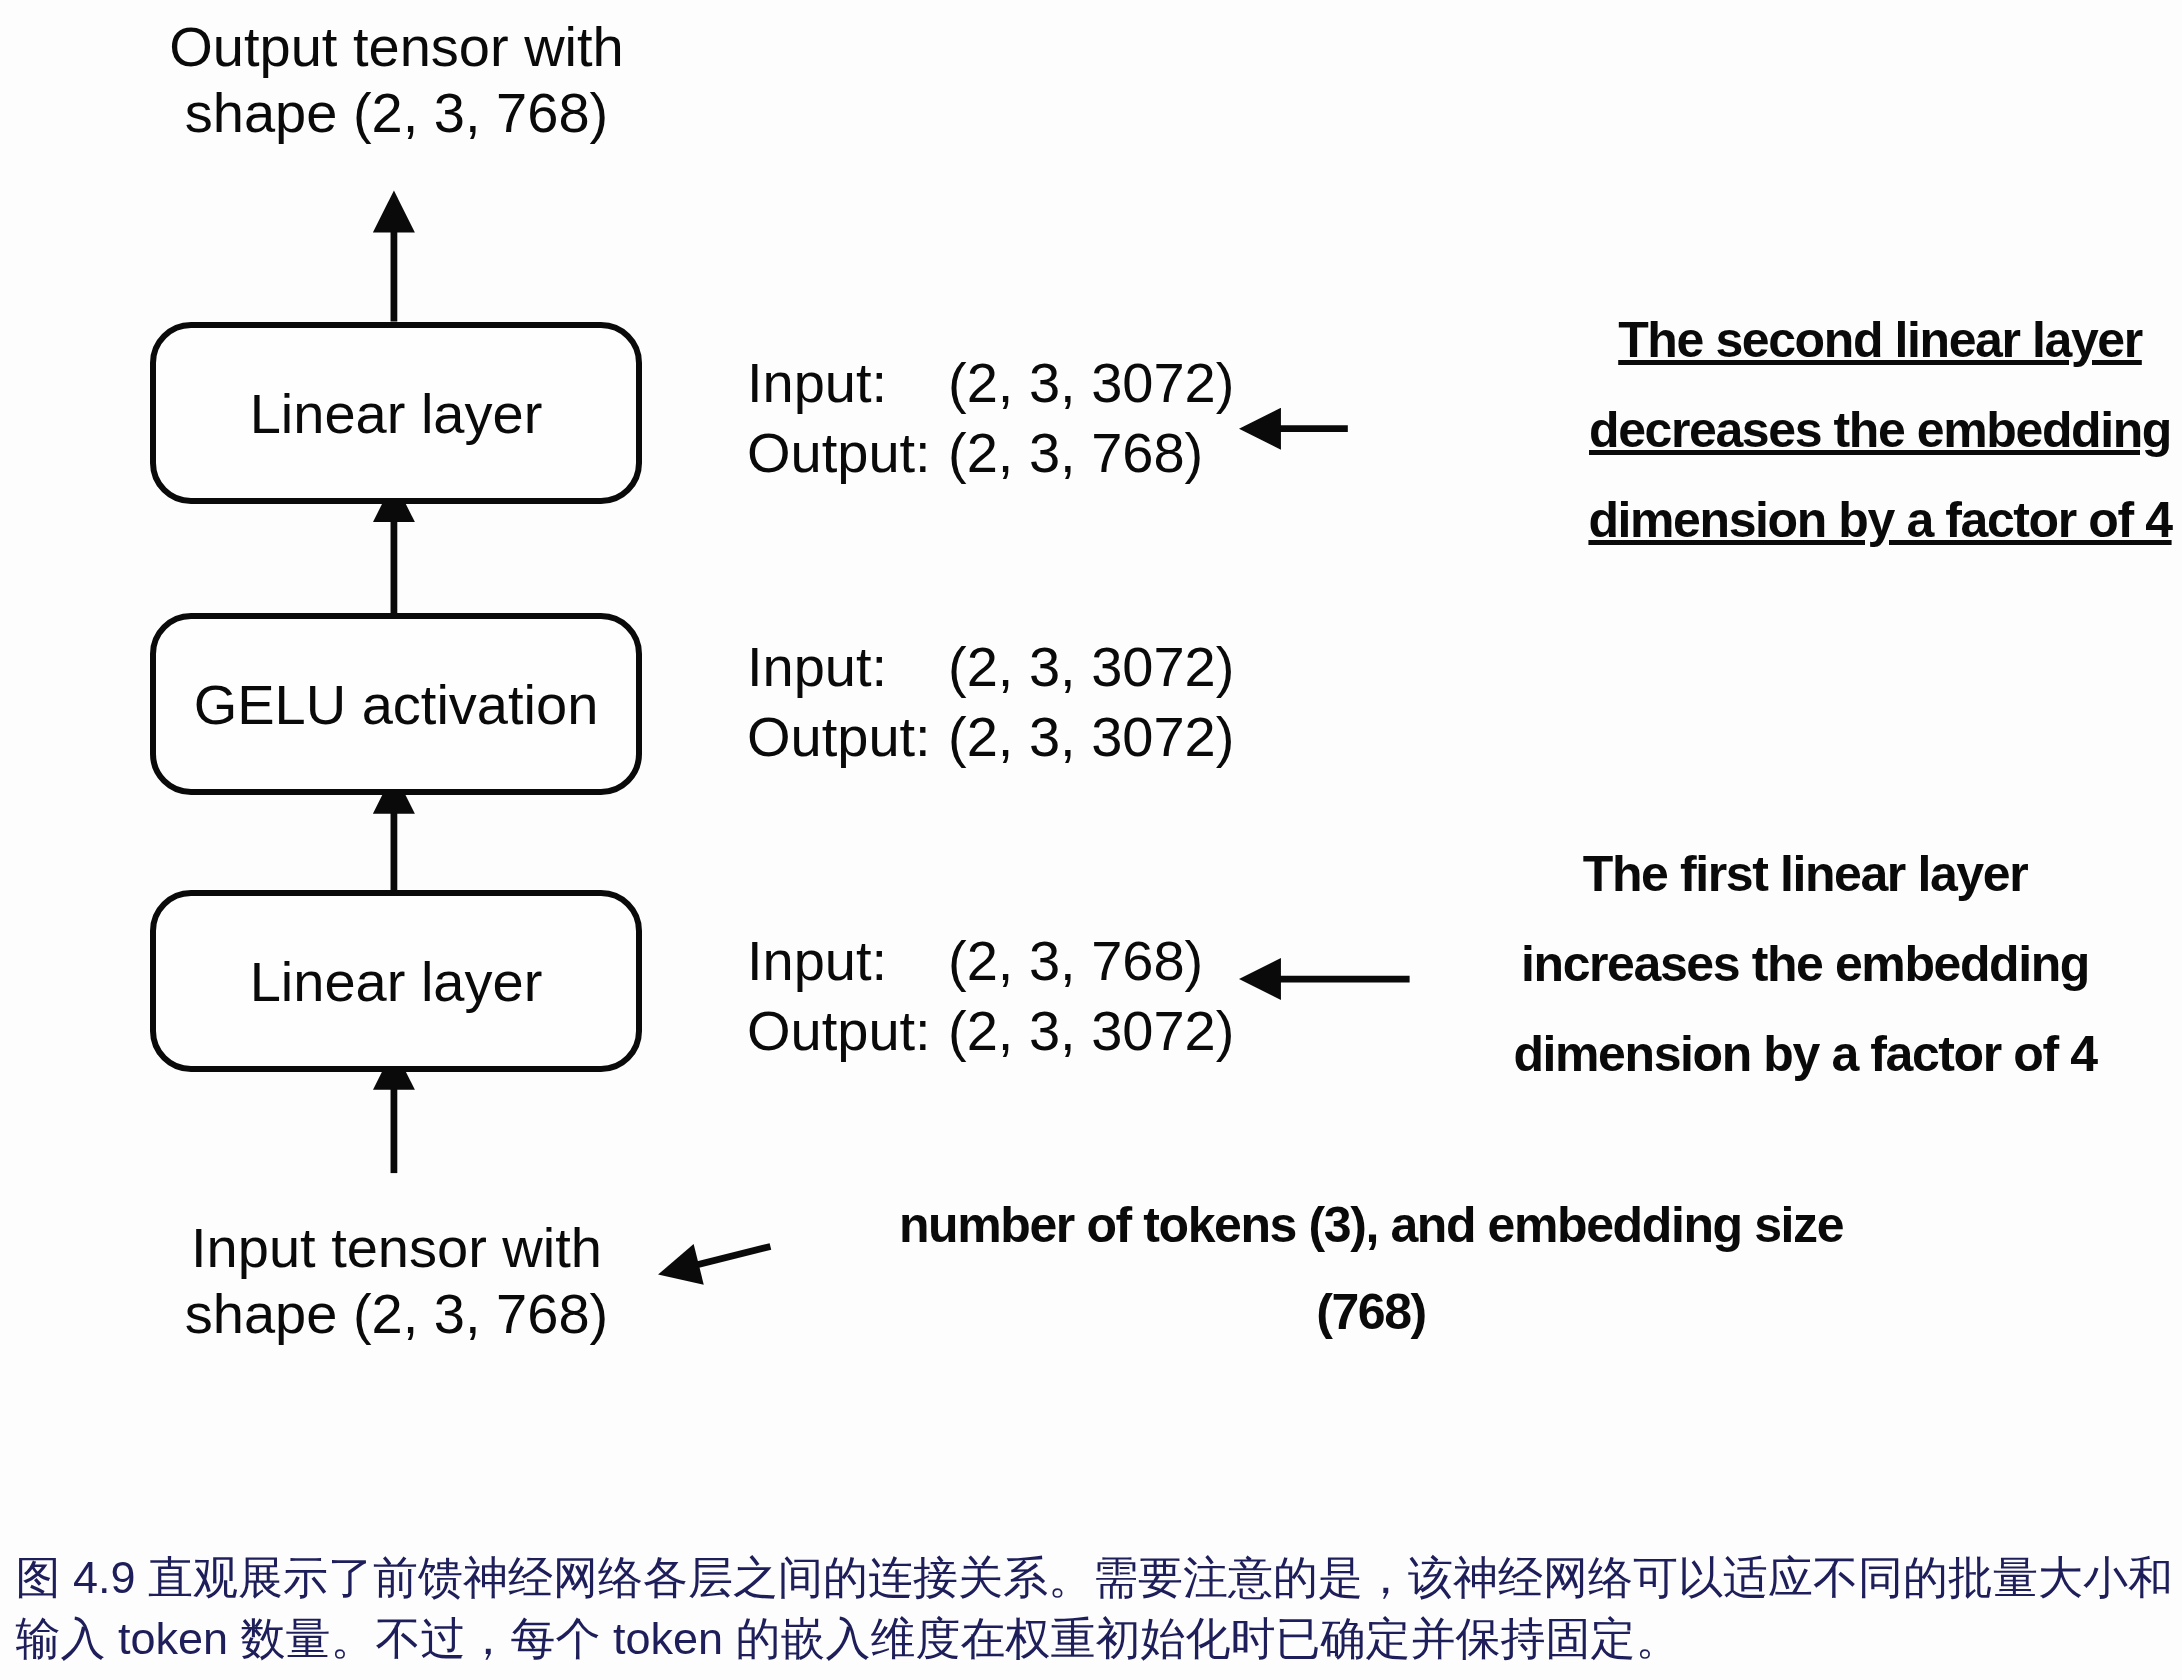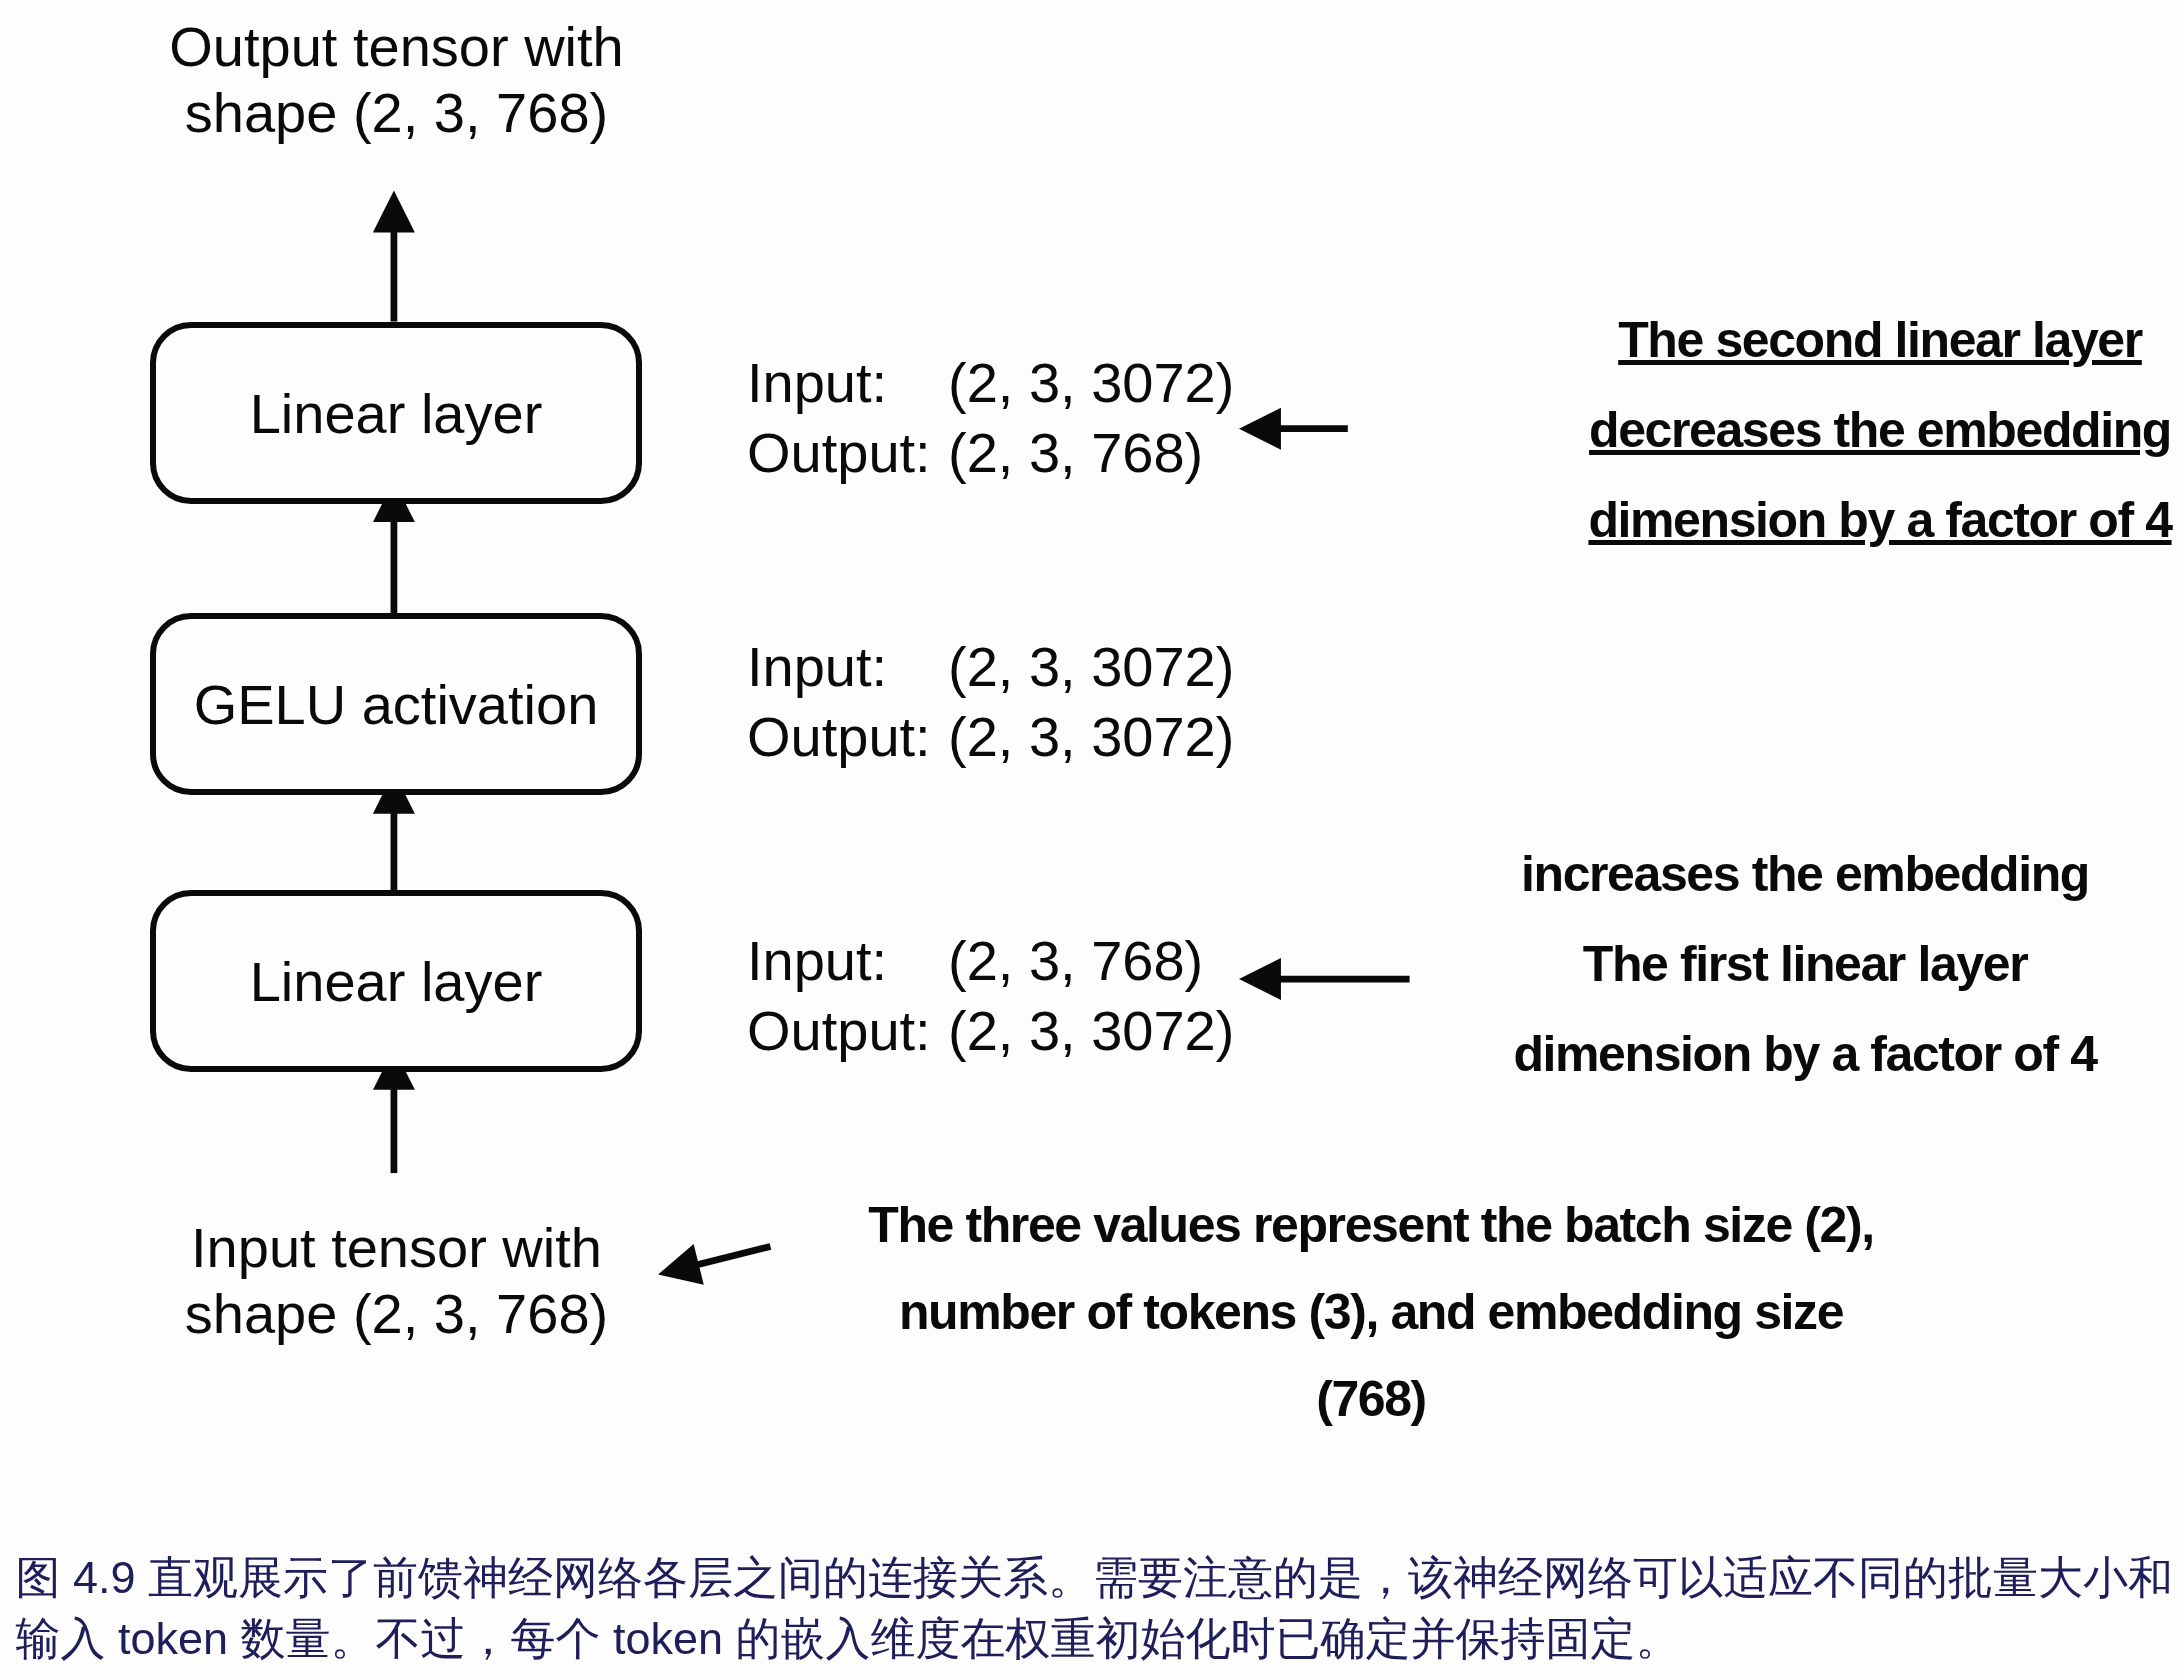--- a/index.html
+++ b/index.html
@@ -137,32 +137,31 @@
     </div>
   </div>
 
   <div class="ann ann1">
     <div>The second linear layer</div>
     <div>decreases the embedding</div>
     <div>dimension by a factor of 4</div>
   </div>
 
   <div class="ann ann2">
+    <div>The first linear layer</div>
     <div>increases the embedding</div>
-    <div>The first linear layer</div>
     <div>dimension by a factor of 4</div>
   </div>
 
   <div class="label input-label">
     <div>Input tensor with</div>
     <div>shape (2, 3, 768)</div>
   </div>
 
   <div class="ann ann3">
-    <div>The three values represent the batch size (2),</div>
     <div>number of tokens (3), and embedding size</div>
     <div>(768)</div>
   </div>
 
   <div class="caption" style="color: rgb(30, 30, 90);">
     <div>图 4.9 直观展示了前馈神经网络各层之间的连接关系。需要注意的是，该神经网络可以适应不同的批量大小和</div>
     <div>输入 token 数量。不过，每个 token 的嵌入维度在权重初始化时已确定并保持固定。</div>
   </div>
 
 </div>

